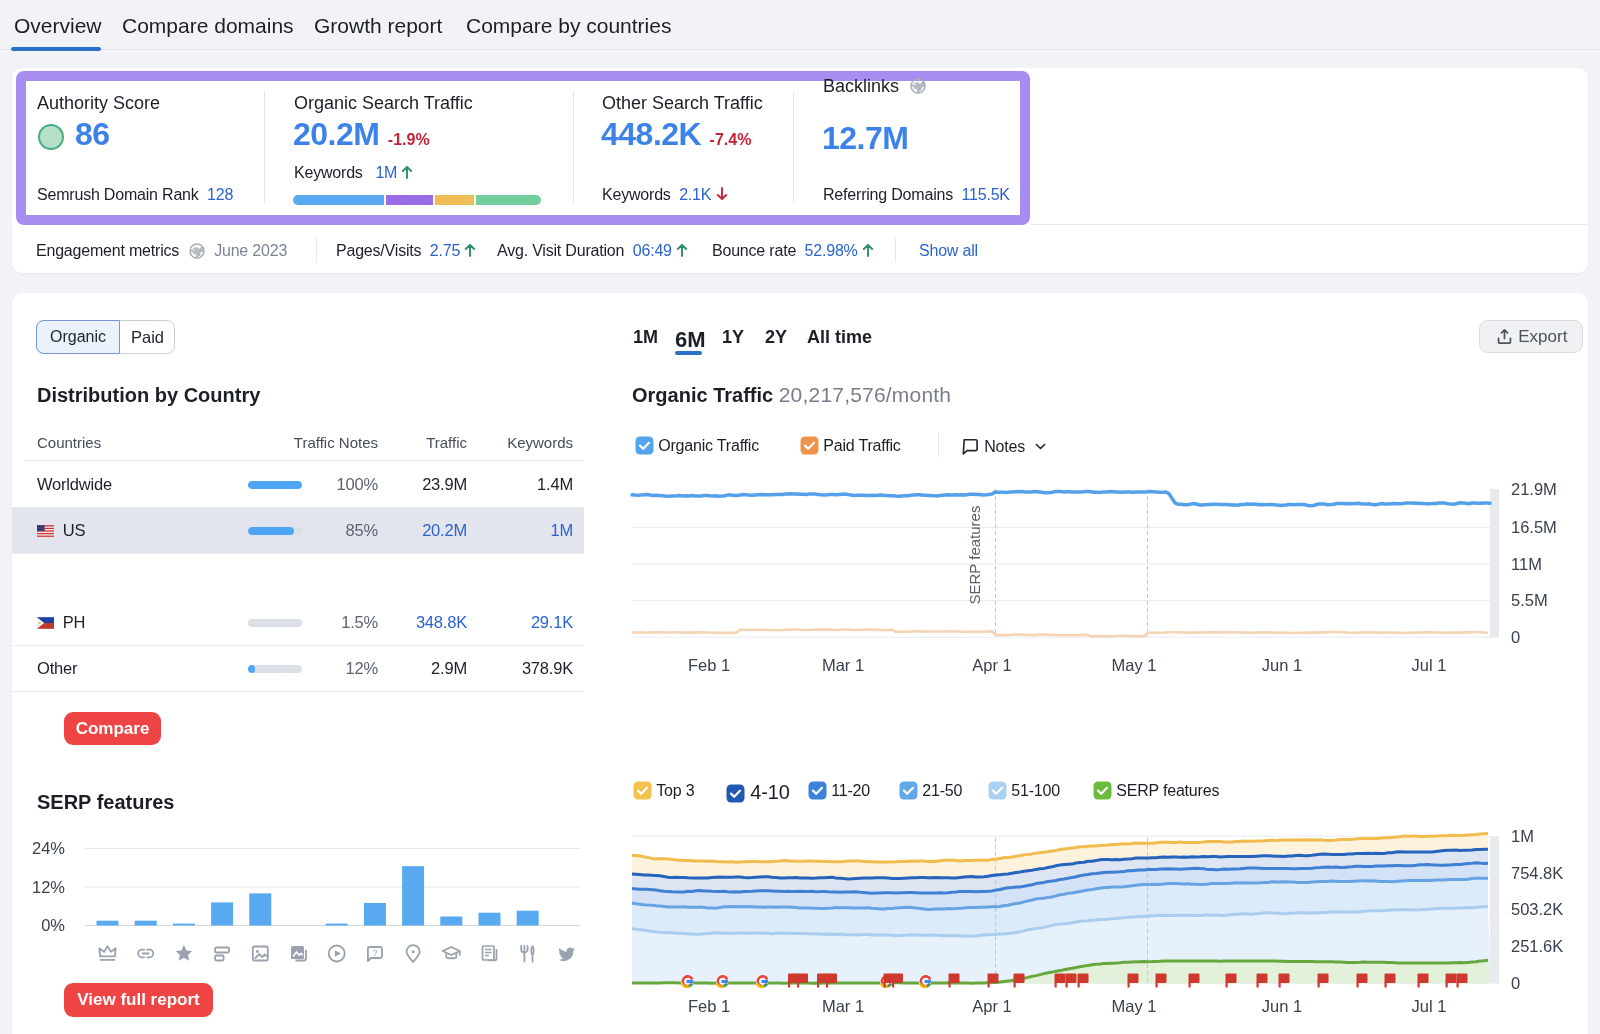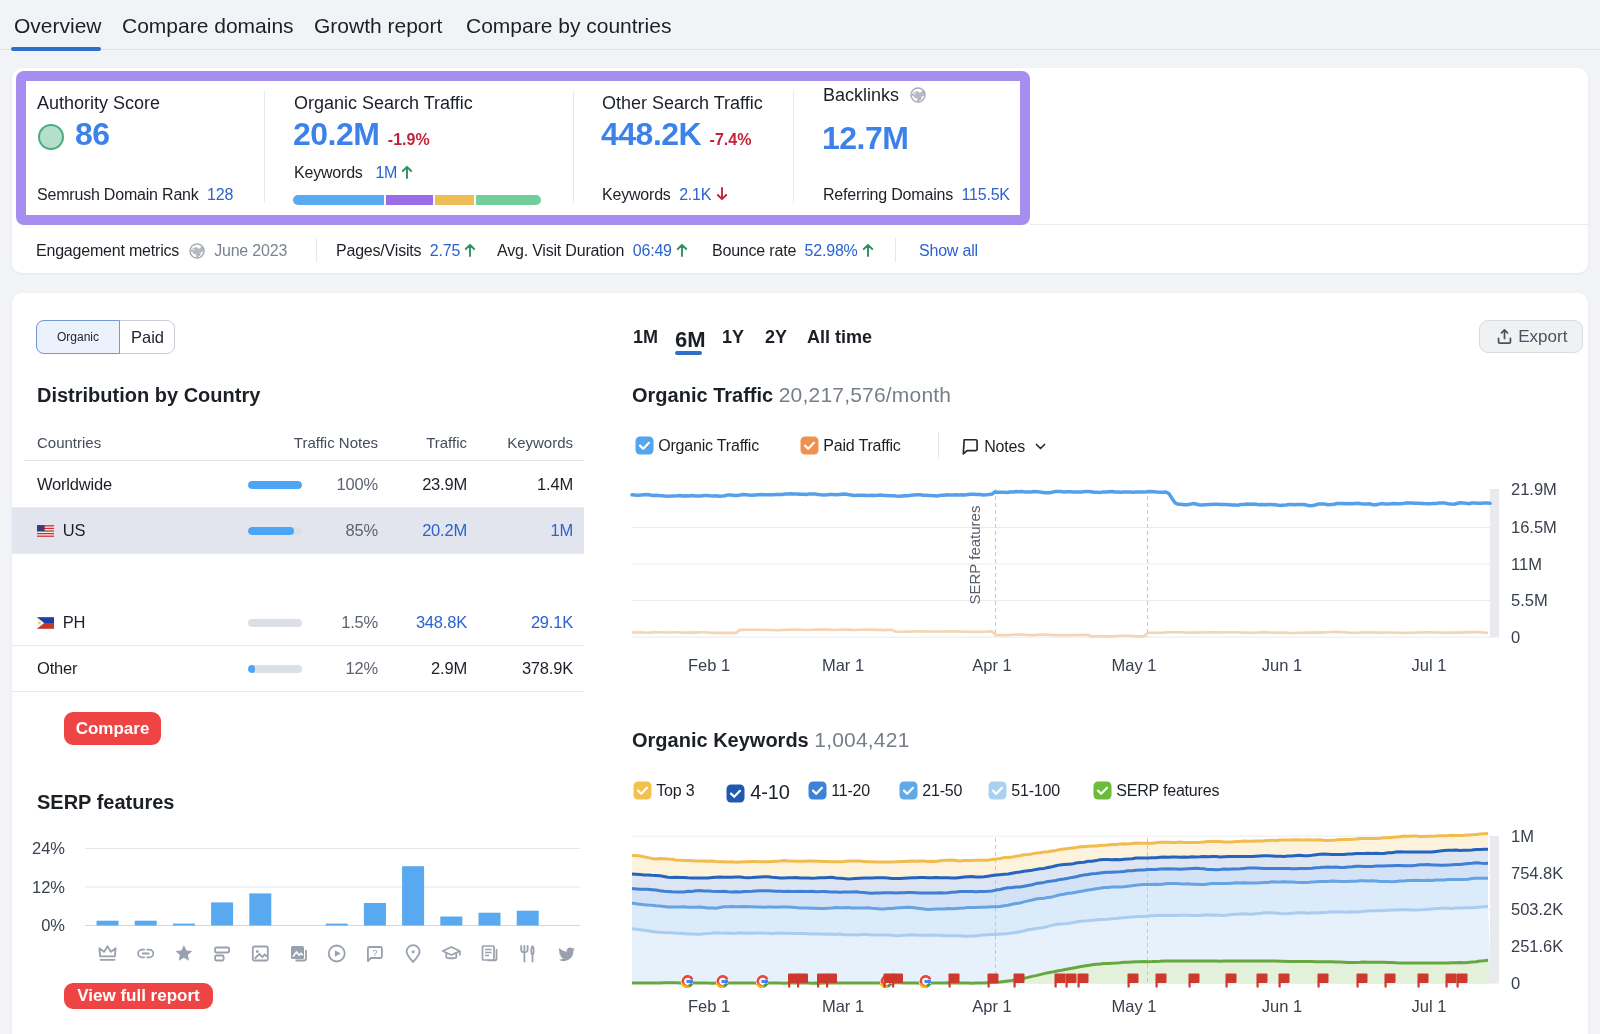--- a/index.html
+++ b/index.html
@@ -48,21 +48,21 @@
         <rect x="183" y="0" width="65" height="10" rx="5" fill="#72cf9c"></rect>
         <rect x="183" y="0" width="10" height="10" fill="#72cf9c"></rect>
       </svg></div>
 
 <div class="abs t-dark" style="left:602px;top:93px;font-size:18px">Other Search Traffic</div>
 <div class="abs big" style="left:601px;top:116px">448.2K <span style="font-size:16px;font-weight:700;color:#c42238;letter-spacing:0">-7.4%</span></div>
 <div class="abs t-dark" style="left:602px;top:186px;font-size:16px;letter-spacing:-0.2px">Keywords&nbsp; <span class="lnk">2.1K</span> <svg width="12" height="14" viewBox="0 0 12 14" style="vertical-align:-1px">
         <path d="M6,1 V11.8 M1.8,8 L6,12.2 L10.2,8" fill="none" stroke="#c42238" stroke-width="1.9" stroke-linecap="round" stroke-linejoin="round"></path>
       </svg></div>
 
-<div class="abs t-dark" style="left:823px;top:85px;font-size:18px">Backlinks&nbsp; <svg width="18" height="18" style="vertical-align:-3px" viewBox="0 0 24 24">
+<div class="abs t-dark" style="left:823px;top:76px;font-size:18px">Backlinks&nbsp; <svg width="18" height="18" style="vertical-align:-3px" viewBox="0 0 24 24">
         <circle cx="12" cy="12" r="9.3" fill="none" stroke="#a7adb8" stroke-width="1.9"></circle>
         <path d="M5.2,9.6 C7.5,7.2 10,6.4 12.2,7.1 c1.6,0.6 0.6,2 2.3,1.8 c2,-0.3 2.3,-2.6 4.3,-2.9 c1,-0.1 1.9,0.3 2.5,1 c0.4,0.9 0.6,1.9 0.6,3 c0,0.6 -0.1,1.2 -0.2,1.8 c-1,1.3 -2.2,1.9 -3.6,2 c-1.3,0.2 -2,1.4 -1.4,2.6 c0.5,1 -0.2,2.2 -1.5,2.3 c-1.4,0.1 -1.4,1.8 -2.7,2.2 c-0.8,0 -1.7,-0.2 -2.4,-0.5 c0.6,-1.5 1.5,-2.6 0.6,-3.6 c-0.8,-0.9 -2.6,-0.2 -3.5,-1.2 c-0.8,-0.9 -0.4,-2.3 -1.9,-2.6 c-0.9,-0.2 -1.6,0 -2.3,0.4 c0.1,-1.2 0.4,-2.3 1,-3.3 c0.9,-0.4 1.9,-0.6 2.4,-0.3 c0.8,0.4 0.4,1.3 1.3,1.4 c0.9,0.1 1.2,-0.9 0.6,-1.6 C7.8,9.2 6.5,9.3 5.2,9.6 Z" fill="#a7adb8" opacity="0.85"></path>
       </svg></div>
 <div class="abs big" style="left:822px;top:120px">12.7M</div>
 <div class="abs t-dark" style="left:823px;top:186px;font-size:16px;letter-spacing:-0.2px">Referring Domains&nbsp; <span class="lnk">115.5K</span></div>
 
 <div class="abs t-dark" style="left:36px;top:242px;font-size:16px;letter-spacing:-0.2px">Engagement metrics&nbsp; <svg width="18" height="18" style="vertical-align:-4px" viewBox="0 0 24 24">
         <circle cx="12" cy="12" r="9.3" fill="none" stroke="#a7adb8" stroke-width="1.9"></circle>
         <path d="M5.2,9.6 C7.5,7.2 10,6.4 12.2,7.1 c1.6,0.6 0.6,2 2.3,1.8 c2,-0.3 2.3,-2.6 4.3,-2.9 c1,-0.1 1.9,0.3 2.5,1 c0.4,0.9 0.6,1.9 0.6,3 c0,0.6 -0.1,1.2 -0.2,1.8 c-1,1.3 -2.2,1.9 -3.6,2 c-1.3,0.2 -2,1.4 -1.4,2.6 c0.5,1 -0.2,2.2 -1.5,2.3 c-1.4,0.1 -1.4,1.8 -2.7,2.2 c-0.8,0 -1.7,-0.2 -2.4,-0.5 c0.6,-1.5 1.5,-2.6 0.6,-3.6 c-0.8,-0.9 -2.6,-0.2 -3.5,-1.2 c-0.8,-0.9 -0.4,-2.3 -1.9,-2.6 c-0.9,-0.2 -1.6,0 -2.3,0.4 c0.1,-1.2 0.4,-2.3 1,-3.3 c0.9,-0.4 1.9,-0.6 2.4,-0.3 c0.8,0.4 0.4,1.3 1.3,1.4 c0.9,0.1 1.2,-0.9 0.6,-1.6 C7.8,9.2 6.5,9.3 5.2,9.6 Z" fill="#a7adb8" opacity="0.85"></path>
       </svg>&nbsp; <span style="color:#7b8494">June 2023</span></div>
@@ -75,21 +75,21 @@
       </svg></div>
 <div class="abs t-dark" style="left:712px;top:242px;font-size:16px;letter-spacing:-0.2px">Bounce rate&nbsp; <span class="lnk">52.98%</span> <svg width="12" height="14" viewBox="0 0 12 14" style="vertical-align:-1px">
         <path d="M6,13 V2.2 M1.8,6 L6,1.8 L10.2,6" fill="none" stroke="#2e8f63" stroke-width="1.9" stroke-linecap="round" stroke-linejoin="round"></path>
       </svg></div>
 <div class="vdiv" style="left:895px;top:238px;height:24px"></div>
 <div class="abs lnk" style="left:919px;top:242px;font-size:16px;letter-spacing:-0.2px">Show all</div>
 
 <div class="card" style="left:12px;top:293px;width:1576px;height:741px;border-radius:10px 10px 0 0"></div>
 
 <div class="abs" style="left:36px;top:320px;width:139px;height:34px;border:1px solid #c9cfd8;border-radius:8px;background:#fff"></div>
-<div class="abs" style="left:36px;top:320px;width:84px;height:34px;border:1px solid #7597d8;border-radius:8px 0 0 8px;background:#ecf2fc;display:flex;align-items:center;justify-content:center;font-size:12px;color:#22262e">Organic</div>
+<div class="abs" style="left:36px;top:320px;width:84px;height:34px;border:1px solid #7597d8;border-radius:8px 0 0 8px;background:#ecf2fc;display:flex;align-items:center;justify-content:center;font-size:16px;color:#22262e">Organic</div>
 <div class="abs" style="left:120px;top:320px;width:55px;height:34px;display:flex;align-items:center;justify-content:center;font-size:16.5px;color:#22262e">Paid</div>
 
 <div class="abs t-dark" style="left:37px;top:384px;font-size:20px;font-weight:700">Distribution by Country</div>
 
 <div class="abs" style="left:24px;top:430px;width:560px;font-size:17px">
   <div style="position:relative;height:31px;border-bottom:1px solid #dfe2e7;color:#454d5c;font-size:15px">
     <span style="position:absolute;left:13px;top:4px">Countries</span>
     <span style="position:absolute;right:206px;top:4px">Traffic Notes</span>
     <span style="position:absolute;right:117px;top:4px">Traffic</span>
     <span style="position:absolute;right:11px;top:4px">Keywords</span>
@@ -239,21 +239,21 @@
         <g fill="none" stroke="#99a1ae" stroke-width="1.8" stroke-linecap="round">
           <path d="M5.5,4.5 v3.8 a3.2,2.6 0 0 0 6.4,0 v-3.8 M8.7,4.5 v4 M8.7,10 v10"></path>
           <path d="M16.8,20 v-6.5 c-1.7,-1.4 -1.7,-7.3 0,-8.8 c1.6,1.5 1.6,7.4 0,8.8" stroke-linejoin="round"></path>
         </g>
       </g>
 <g transform="translate(553.9,941.5)">
         <path d="M20.5,6.5 c-0.6,0.3 -1.3,0.5 -2,0.6 a3.4,3.4 0 0 0 -5.8,3.1 a9.7,9.7 0 0 1 -7,-3.6 a3.4,3.4 0 0 0 1,4.6 c-0.5,0 -1.1,-0.2 -1.5,-0.4 a3.4,3.4 0 0 0 2.7,3.4 c-0.5,0.1 -1,0.2 -1.5,0.1 a3.4,3.4 0 0 0 3.2,2.4 a6.9,6.9 0 0 1 -5.1,1.4 a9.7,9.7 0 0 0 14.9,-8.6 c0.7,-0.5 1.2,-1.1 1.7,-1.8 c-0.6,0.3 -1.3,0.5 -2,0.6 c0.7,-0.4 1.2,-1.1 1.4,-1.8 Z" fill="#99a1ae"></path>
       </g>
 </svg>
 
-<div class="btn" style="left:36px;top:983px;width:149px;height:26px">View full report</div>
+<div class="btn" style="left:36px;top:983px;width:149px;height:34px">View full report</div>
 
 <div class="abs t-dark" style="left:633px;top:327px;font-size:18px;font-weight:600">1M</div>
 <div class="abs t-dark" style="left:675px;top:327px;font-size:22px;font-weight:600">6M</div>
 <div class="abs t-dark" style="left:722px;top:327px;font-size:18px;font-weight:600">1Y</div>
 <div class="abs t-dark" style="left:765px;top:327px;font-size:18px;font-weight:600">2Y</div>
 <div class="abs t-dark" style="left:807px;top:327px;font-size:18px;font-weight:600">All time</div>
 <div class="abs" style="left:675px;top:351px;width:27px;height:4px;background:#2d6fc9;border-radius:2px"></div>
 
 <div class="abs" style="left:1479px;top:320px;width:104px;height:33px;background:#f0f1f3;border:1px solid #d9dbe0;border-radius:9px;display:flex;align-items:center;justify-content:center;font-size:17px;color:#4b525e"><svg width="19" height="19" viewBox="0 0 24 24" style="vertical-align:-4px">
         <g fill="none" stroke="#4b525e" stroke-width="2.2" stroke-linecap="round" stroke-linejoin="round">
@@ -296,21 +296,20 @@
 <text x="1511" y="606.1" font-size="16.5" fill="#39414e">5.5M</text>
 <text x="1511" y="642.7" font-size="16.5" fill="#39414e">0</text>
 <text x="709" y="671" text-anchor="middle" font-size="16.5" fill="#39414e">Feb 1</text>
 <text x="843" y="671" text-anchor="middle" font-size="16.5" fill="#39414e">Mar 1</text>
 <text x="992" y="671" text-anchor="middle" font-size="16.5" fill="#39414e">Apr 1</text>
 <text x="1134" y="671" text-anchor="middle" font-size="16.5" fill="#39414e">May 1</text>
 <text x="1282" y="671" text-anchor="middle" font-size="16.5" fill="#39414e">Jun 1</text>
 <text x="1429" y="671" text-anchor="middle" font-size="16.5" fill="#39414e">Jul 1</text>
 </svg>
 
-<div class="abs" style="left:632px;top:728px;font-size:20px"><span class="t-dark" style="font-weight:700">Organic Keywords</span> <span style="color:#767e8b;font-size:21px;letter-spacing:0.2px">1,004,421</span></div>
 
 <div class="abs t-dark" style="left:633px;top:781px;font-size:16px;letter-spacing:-0.2px"><svg width="19" height="19" viewBox="0 0 19 19" style="vertical-align:-4px">
         <rect x="0.5" y="0.5" width="18" height="18" rx="4.5" fill="#f2c14e"></rect>
         <path d="M5,9.6 L8.2,12.8 L14,6.8" fill="none" stroke="#fff" stroke-width="2.2" stroke-linecap="round" stroke-linejoin="round"></path>
       </svg>&nbsp;Top 3</div>
 <div class="abs t-dark" style="left:726px;top:781px;font-size:20px;letter-spacing:-0.2px"><svg width="19" height="19" viewBox="0 0 19 19" style="vertical-align:-4px">
         <rect x="0.5" y="0.5" width="18" height="18" rx="4.5" fill="#2159b0"></rect>
         <path d="M5,9.6 L8.2,12.8 L14,6.8" fill="none" stroke="#fff" stroke-width="2.2" stroke-linecap="round" stroke-linejoin="round"></path>
       </svg>&nbsp;4-10</div>
 <div class="abs t-dark" style="left:808px;top:781px;font-size:16px;letter-spacing:-0.2px"><svg width="19" height="19" viewBox="0 0 19 19" style="vertical-align:-4px">

